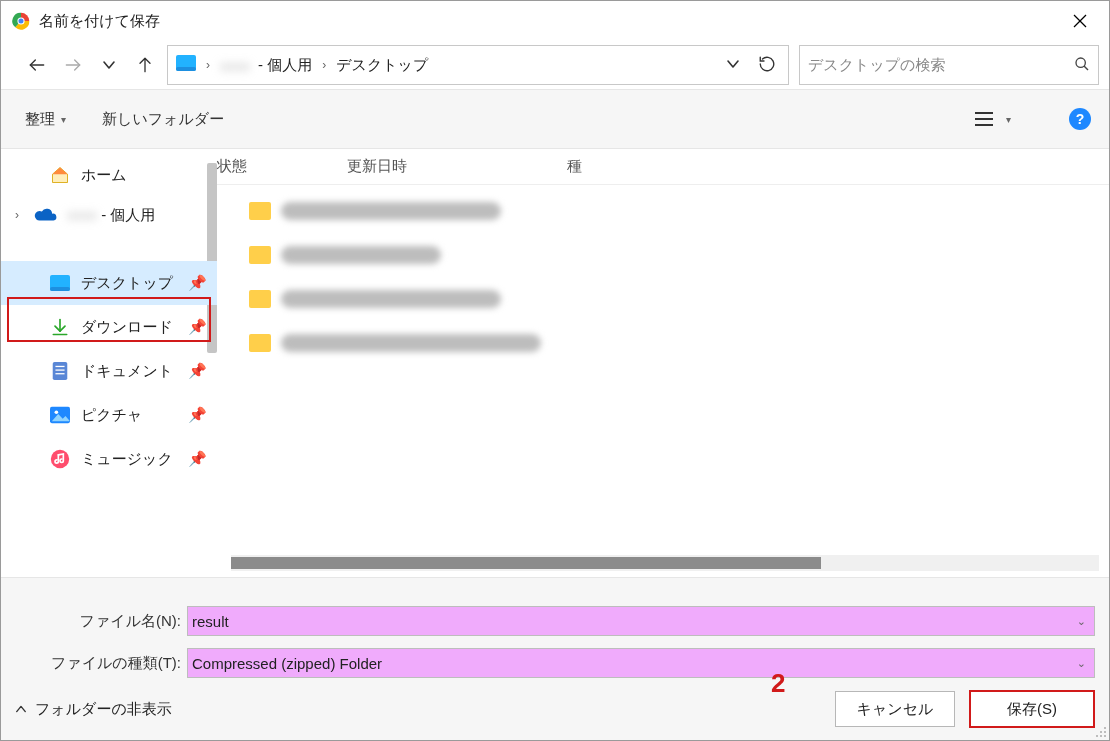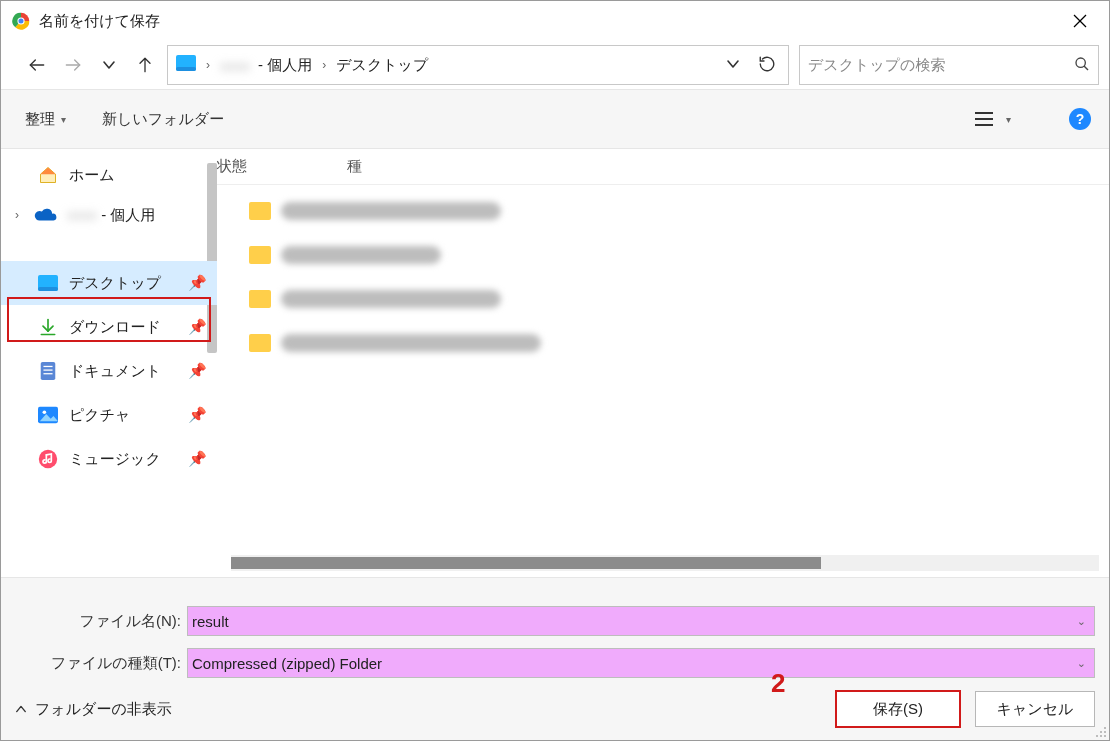--- a/index.html
+++ b/index.html
@@ -136,21 +136,21 @@
     display:flex;
     flex-direction:column;
   }
   .sb-scroll {
     position:absolute;
     right:0;top:14px;width:10px;height:190px;background:#c5c5c5;border-radius:2px;
   }
   .sb-item {
     height: 40px;
     display:flex;align-items:center;
-    padding-left: 36px;
+    padding-left: 48px;
     padding-right: 10px;
     gap:10px;
     font-size:15px;
     color:#222;
     position:relative;
   }
   .sb-item.indent { padding-left: 34px; }
   .sb-item .chev-left {
     position:absolute; left:14px; color:#666; font-size:12px;
   }
@@ -495,20 +495,21 @@
         <span class="label">ミュージック</span>
         <span class="pin">📌</span>
       </div>
 
       <div class="sidebar-highlight"></div>
     </div>
 
     <div class="files">
       <div class="cols">
         <div class="c-status">状態</div>
+        <div class="c-date">更新日時</div>
         <div class="c-type">種</div>
       </div>
 
       <div class="rows">
         <div class="row">
           <div class="r-name">
               <span class="fico"></span>
               <span class="txt"></span>
             </div>
           <div class="r-status"><span class="dot"></span></div>
@@ -572,22 +573,22 @@
 
     <span class="hide">
       <span>
         <svg width="12" height="12" viewBox="0 0 14 14" fill="none" stroke="#333" stroke-width="1.6" stroke-linecap="round" stroke-linejoin="round">
             <polyline points="2 10 7 4 12 10"></polyline>
           </svg>
       </span>
       <span>フォルダーの非表示</span>
     </span>
     <span class="fspacer"></span>
+    <span class="btn">キャンセル</span>
     <span class="btn save">保存(S)</span>
-    <span class="btn">キャンセル</span>
   </div>
 
   <span class="grip">
     <svg width="14" height="14" viewBox="0 0 14 14">
       <circle cx="12" cy="4" r="1" fill="#aaa"></circle>
       <circle cx="8" cy="8" r="1" fill="#aaa"></circle>
         <circle cx="12" cy="8" r="1" fill="#aaa"></circle>
       <circle cx="4" cy="12" r="1" fill="#aaa"></circle>
         <circle cx="8" cy="12" r="1" fill="#aaa"></circle>
         <circle cx="12" cy="12" r="1" fill="#aaa"></circle>

